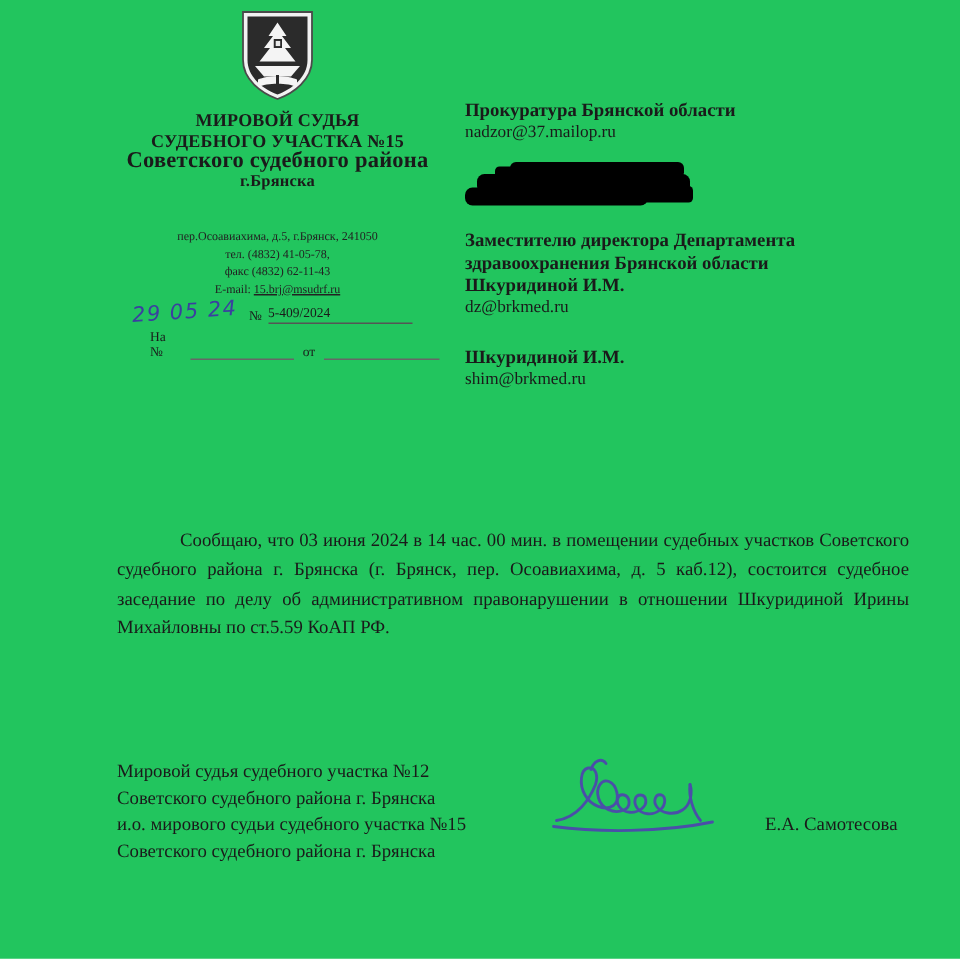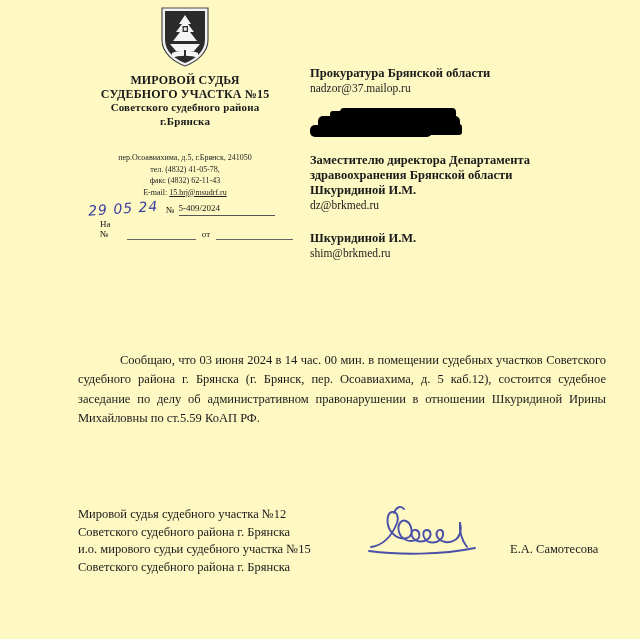--- a/index.html
+++ b/index.html
@@ -13,21 +13,21 @@
     font-family: "Liberation Serif", serif;
     color: #1a1a1a;
     overflow: hidden;
     position: relative;
   }
 
   .page {
     position: relative;
     width: 640px;
     height: 639px;
-    background: #fef9c3;
+    background: #22c55e;
   }
 
   
   .letterhead {
     position: absolute;
     left: 78px;
     top: 6px;
     width: 214px;
     text-align: center;
   }
@@ -40,21 +40,21 @@
   }
 
   .org-title {
     font-weight: bold;
     font-size: 11.5px;
     line-height: 13.5px;
     letter-spacing: 0.15px;
   }
   .org-title .l1 { display: block; font-size: 12px; }
   .org-title .l2 { display: block; font-size: 12px; text-align: center; }
-  .org-title .l3 { display: block; font-size: 11px; }
+  .org-title .l3 { display: block; font-size: 15px; }
   .org-title .l4 { display: block; font-size: 11px; }
 
   .contacts {
     margin-top: 24px;
     font-size: 8px;
     line-height: 11.5px;
     color: #222;
   }
   .contacts div { white-space: nowrap; }
   .email-link {

